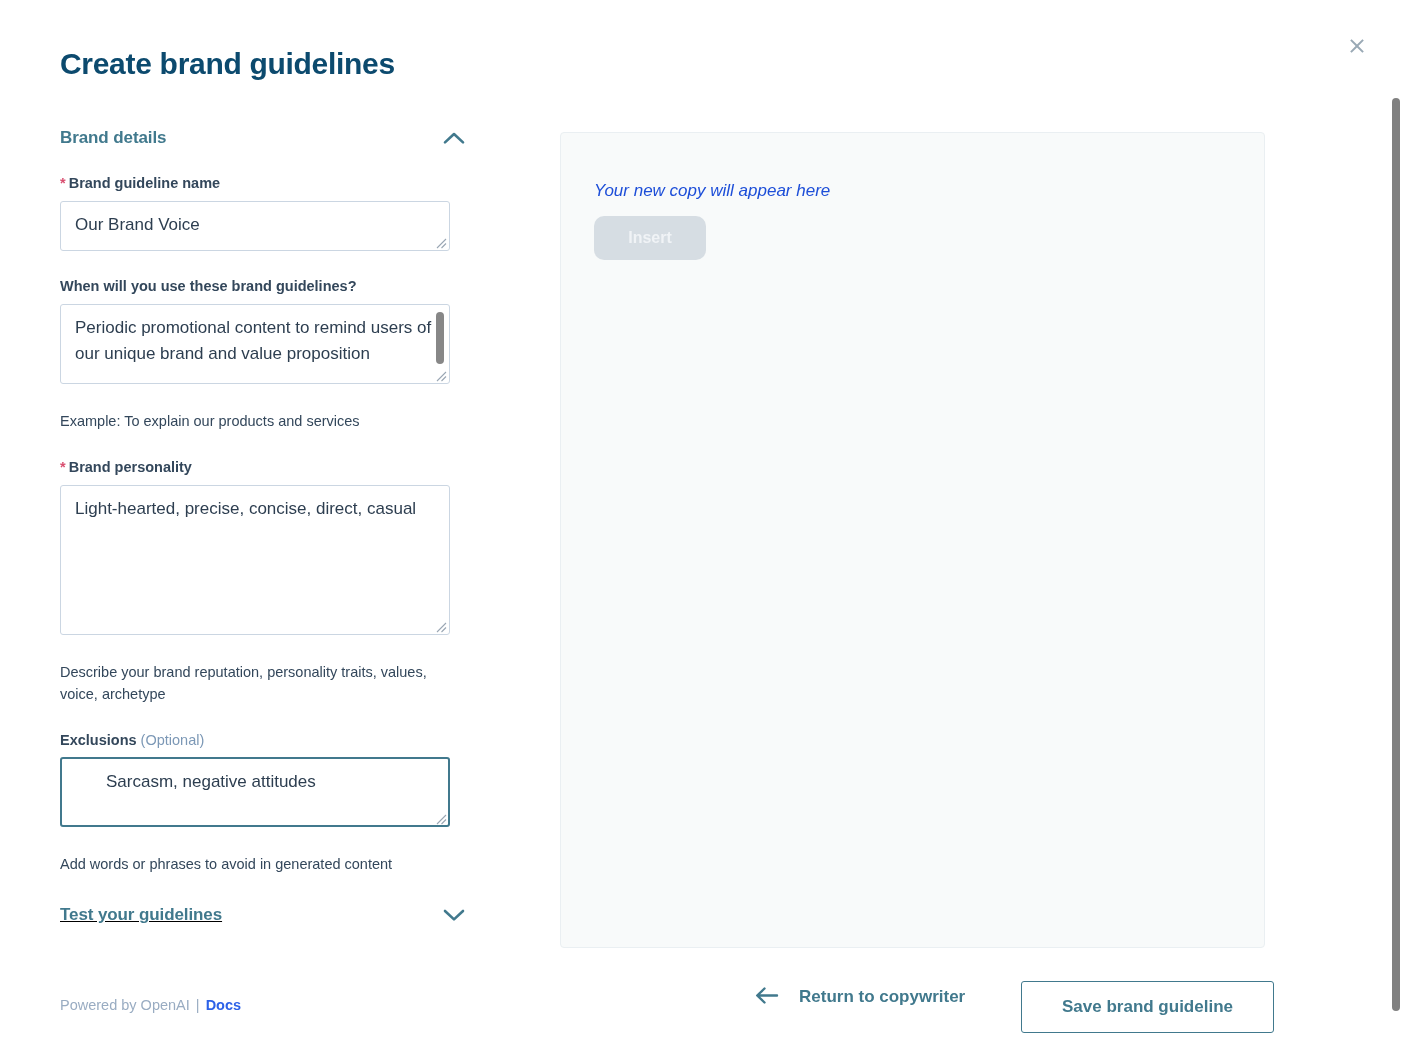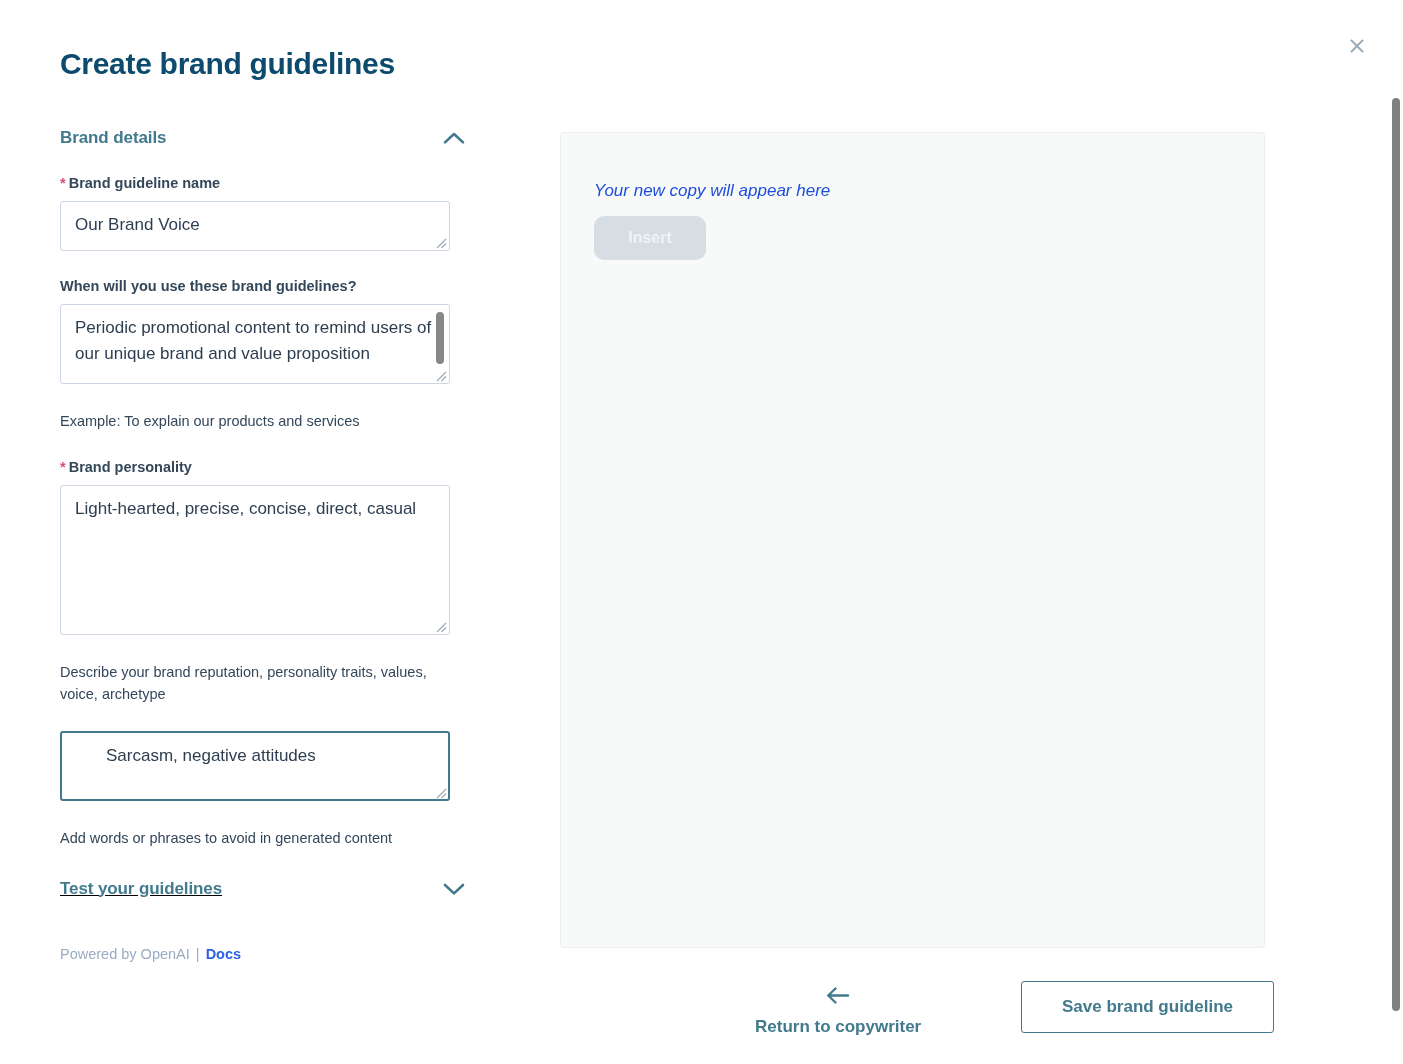--- a/index.html
+++ b/index.html
@@ -153,21 +153,21 @@
     margin-top: 26px;
     width: 400px;
   }
 
   .accordion-header.second { margin-top: 30px; text-decoration: underline; }
 
   
   .powered {
     position: absolute;
     left: 60px;
-    top: 946px;
+    top: 997px;
     font-size: 14.5px;
     color: #99acc2;
   }
   .powered .sep { color:#99acc2; margin: 0 2px; }
   .docs-link { color: #2d62e8; font-weight: bold; text-decoration: none; }
 
   
   .preview-panel {
     position: absolute;
     left: 560px;
@@ -202,31 +202,30 @@
     font-weight: bold;
     cursor: default;
   }
 
   
   .return-btn {
     position: absolute;
     left: 755px;
     top: 987px;
     display: flex;
-    align-items: center;
-    gap: 8px;
+    align-items: flex-start;
+    gap: 20px;
     background: none;
     border: none;
     padding: 0;
     cursor: pointer;
     font-family: inherit;
     font-size: 17px;
     font-weight: bold;
     color: #41798d;
-    flex-direction: column;
   }
   .save-btn {
     position: absolute;
     left: 1021px;
     top: 981px;
     width: 253px;
     height: 52px;
     background: #fff;
     border: 1px solid #41798d;
     border-radius: 3px;
@@ -296,20 +295,24 @@
       <div class="ta-wrap">
         <textarea class="ctl h-pers" placeholder="" style="">Light-hearted, precise, concise, direct, casual</textarea>
         <svg class="resize-handle" viewBox="0 0 14 14">
           <path d="M13 4 L4 13 M13 8.5 L8.5 13" stroke="#9aa7b4" stroke-width="1.1" fill="none"></path>
         </svg>
       </div>
       <div class="help-text">Describe your brand reputation, personality traits, values, voice, archetype</div>
     </div>
 
     <div class="field">
+      <label class="field-label">
+        <span>Exclusions</span>
+        <span class="optional">(Optional)</span>
+      </label>
       <div class="ta-wrap">
         <textarea class="ctl h-excl focused" placeholder="" style="">Sarcasm, negative attitudes</textarea>
         <svg class="resize-handle" viewBox="0 0 14 14">
           <path d="M13 4 L4 13 M13 8.5 L8.5 13" stroke="#9aa7b4" stroke-width="1.1" fill="none"></path>
         </svg>
       </div>
       <div class="help-text">Add words or phrases to avoid in generated content</div>
     </div>
 
     <button class="accordion-header second">

